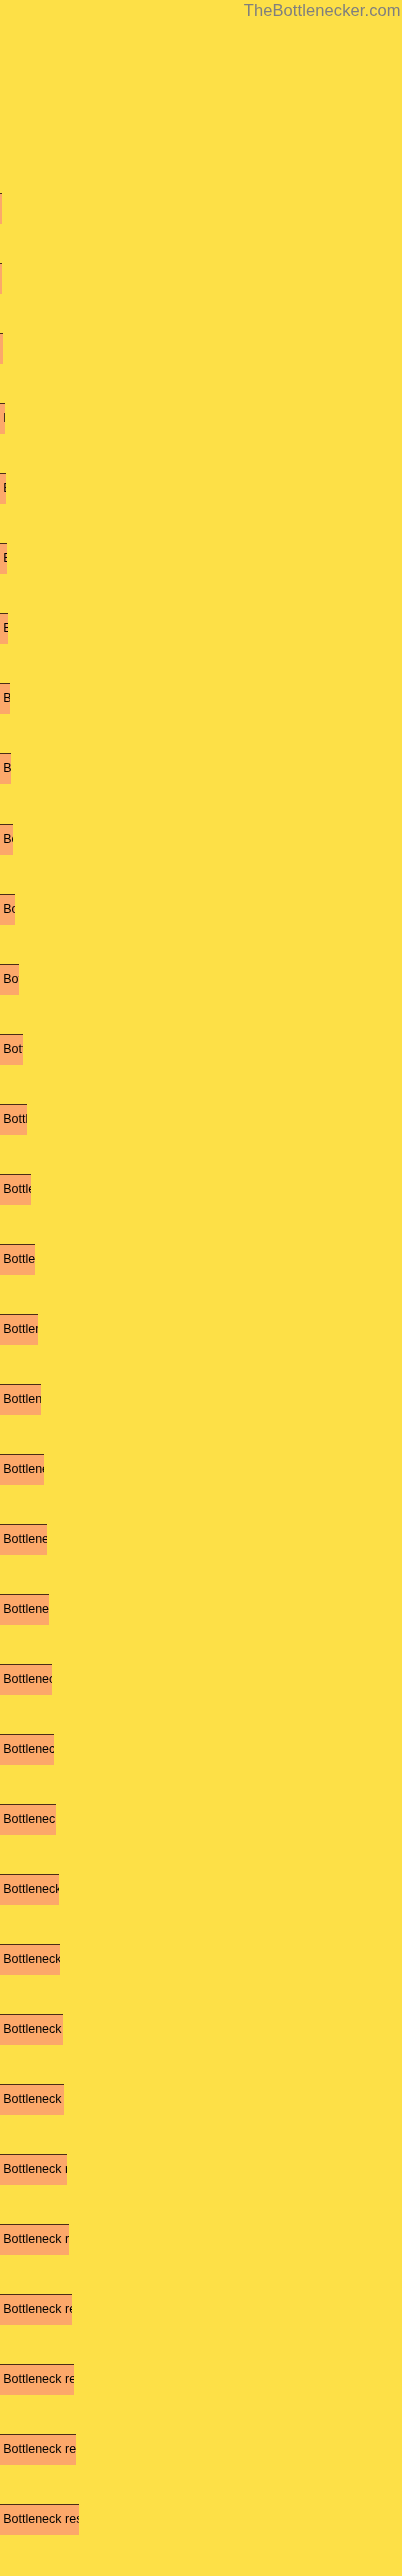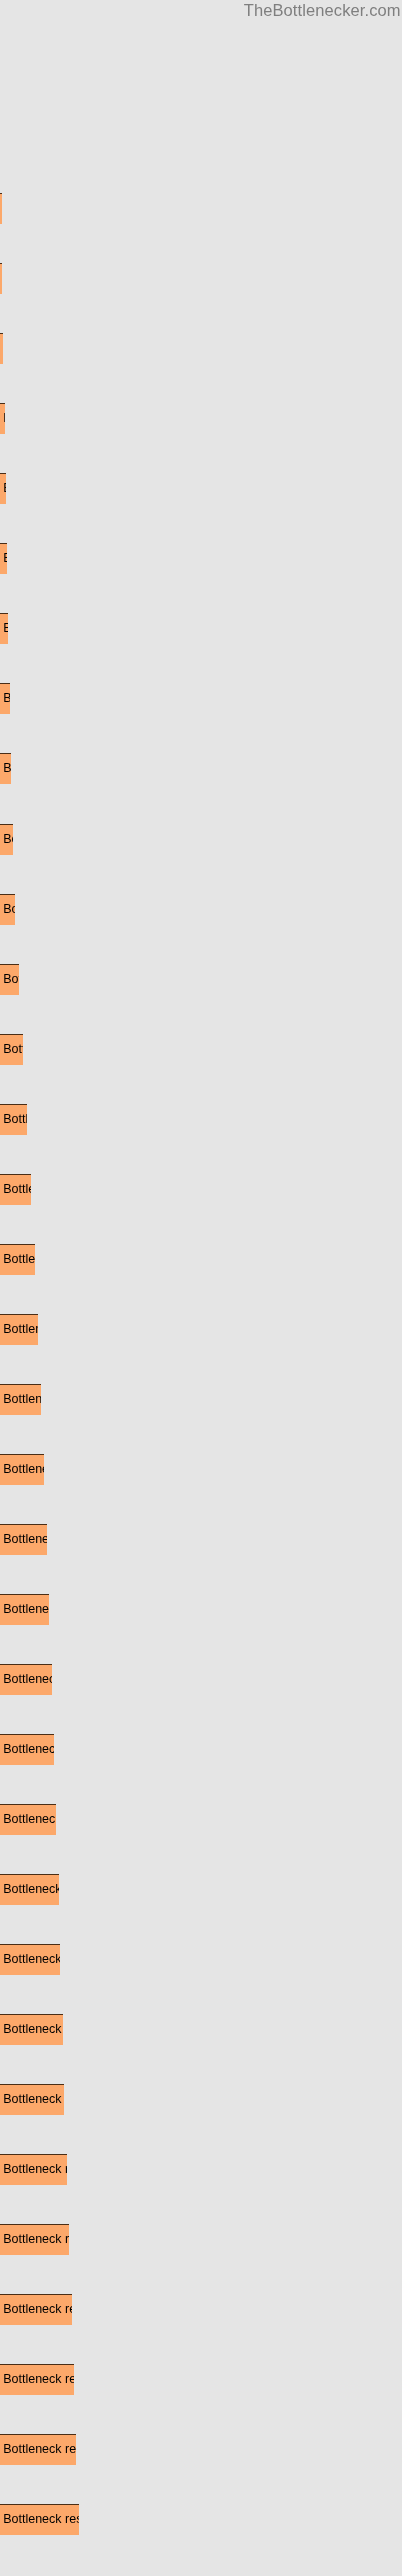--- a/index.html
+++ b/index.html
@@ -16,21 +16,21 @@
     font-family: "Liberation Sans", sans-serif;
     -webkit-font-smoothing: none;
   }
 
   #chart-root {
     position: absolute;
     left: 0;
     top: 0;
     width: 403px;
     height: 2576px;
-    background: #e5e5e5;
+    background: #fde047;
   }
 
   #chart-title {
     position: absolute;
     right: 2.4px;
     top: 0.8px;
     font-size: 16.5px;
     line-height: 19.3px;
     color: #7f7f7f;
     letter-spacing: 0.1px;

